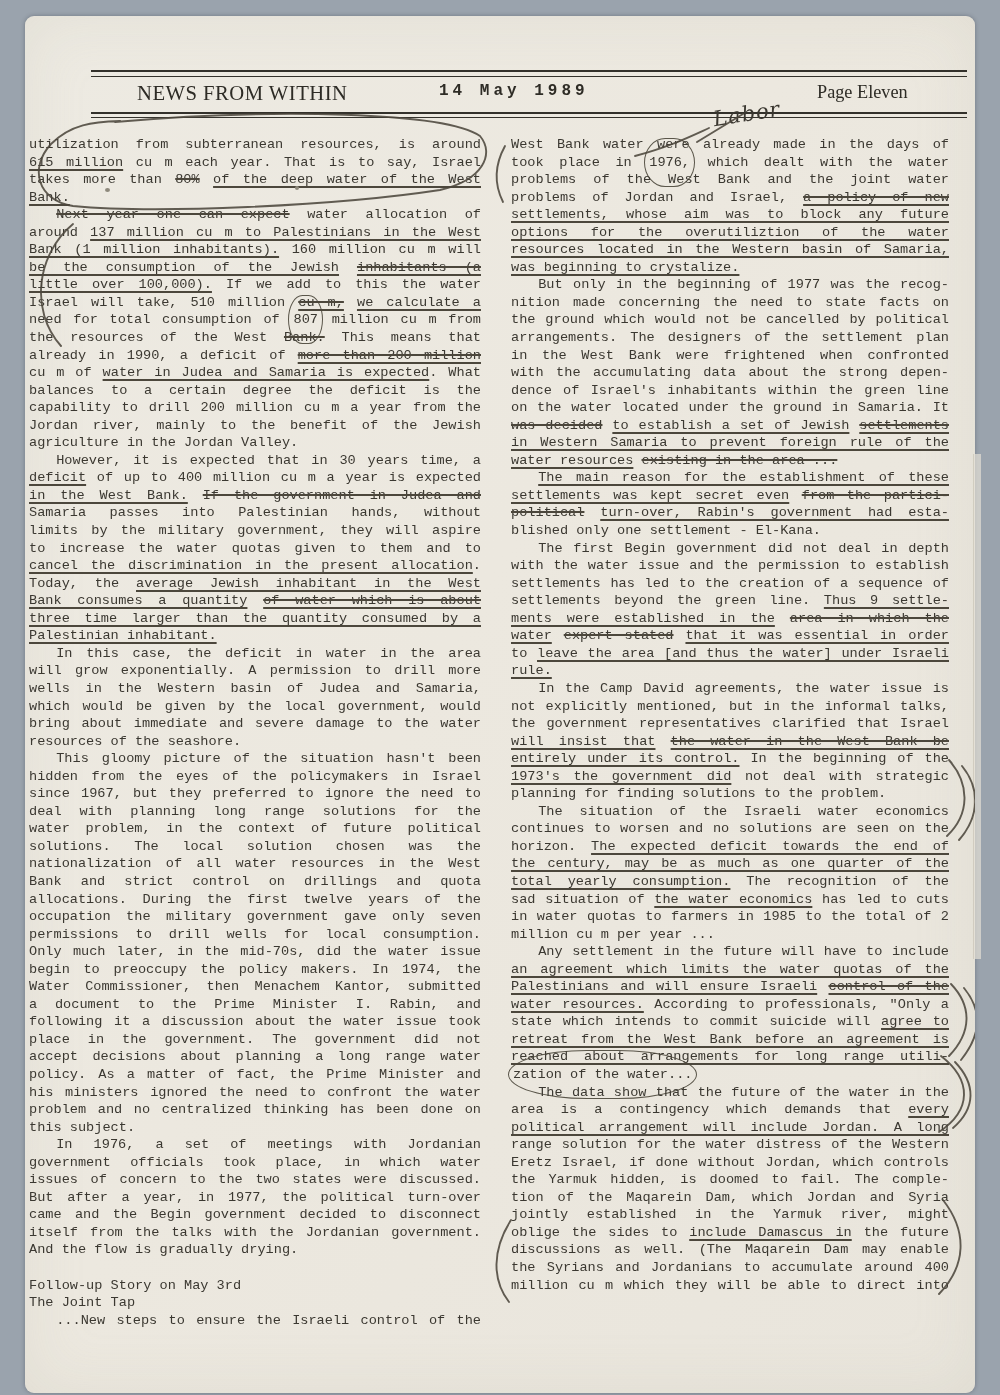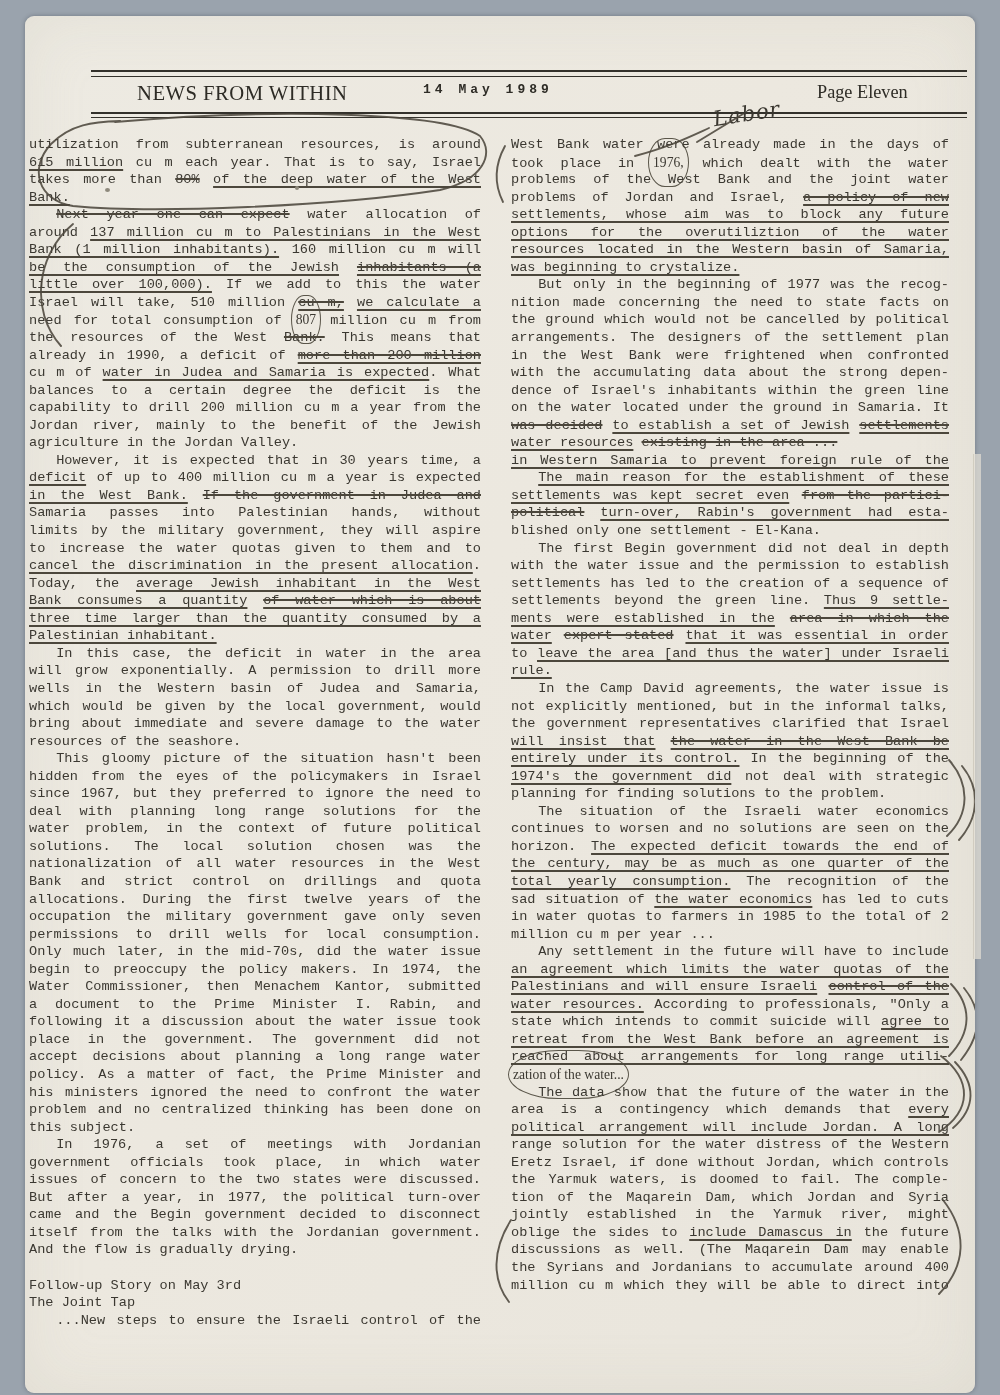--- a/index.html
+++ b/index.html
@@ -23,23 +23,23 @@
   .rule.t1{top:54px;}
   .rule.t2{top:60px;border-top-width:1.5px;}
   .rule.m1{top:96px;}
   .rule.m2{top:101px;border-top-width:1.5px;}
   .h-title{
     position:absolute;left:112px;top:64px;
     font-size:22px;letter-spacing:.5px;color:#2e2c26;
     transform:scaleX(.94);transform-origin:left;
   }
   .h-date{
-    position:absolute;left:398px;top:66px;
+    position:absolute;left:414px;top:66px;
     font-family:"Liberation Mono","DejaVu Sans Mono",monospace;
-    font-weight:bold;font-size:13px;letter-spacing:4px;color:#2e2c26;
+    font-weight:bold;font-size:16px;letter-spacing:4px;color:#2e2c26;
   }
   .h-page{
     position:absolute;left:792px;top:65px;
     font-size:19px;color:#2e2c26;transform:scaleX(.96);transform-origin:left;
   }
   .col{
     position:absolute;top:120px;
     font-family:"Liberation Mono","DejaVu Sans Mono",monospace;
     font-size:13.6px;line-height:17.55px;color:#3b3831;
   }
@@ -48,21 +48,21 @@
   .tl{
     height:17.55px;white-space:nowrap;
     text-align:justify;text-align-last:justify;
   }
   .tl.pend{text-align-last:left;}
   .tl.blank{height:17.55px;}
   
   .u{text-decoration:underline;text-decoration-color:#4c473c;text-decoration-thickness:1.5px;text-underline-offset:3px;}
   .s{text-decoration:line-through;text-decoration-color:#4c473c;text-decoration-thickness:1.5px;margin-top:29px;}
   .su{text-decoration:underline line-through;text-decoration-color:#4c473c;text-decoration-thickness:1.5px;text-underline-offset:3px;}
-  .c{border:1.6px solid rgba(74,70,58,.9);border-radius:50%/60%;padding:16px 4px;margin:0 -3px;font-family:Liberation Serif, serif;}
+  .c{border:1.6px solid rgba(74,70,58,.9);border-radius:50%/60%;padding:16px 4px;margin:0 -3px;}
   .overlay{position:absolute;left:0;top:0;width:950px;height:1362px;pointer-events:none;}
   .overlay path{fill:none;stroke:#4c473c;stroke-width:1.9;stroke-linecap:round;opacity:.88;}
   .handwriting{
     position:absolute;left:688px;top:86px;
     font-family:"DejaVu Serif","Liberation Serif",serif;font-style:italic;
     font-size:21px;color:#3a3730;transform:rotate(-9deg);letter-spacing:1px;
   }
   .speck{position:absolute;background:#8e897c;border-radius:50%;}
 </style>
 </head>
@@ -162,40 +162,40 @@
       <div class="tl pend"><span class="u">was beginning to crystalize.</span></div>
       <div class="tl">  But only in the beginning of 1977 was the recog-</div>
       <div class="tl">nition made concerning the need to state facts on</div>
       <div class="tl">the ground which would not be cancelled by political</div>
       <div class="tl">arrangements. The designers of the settlement plan</div>
       <div class="tl">in the West Bank were frightened when confronted</div>
       <div class="tl">with the accumulating data about the strong depen-</div>
       <div class="tl">dence of Israel's inhabitants within the green line</div>
       <div class="tl">on the water located under the ground in Samaria. It</div>
       <div class="tl"><span class="s">was decided</span> <span class="u">to establish a set of Jewish</span> <span class="su">settlements</span></div>
+      <div class="tl"><span class="u">in Western Samaria to prevent foreign rule of the</span></div>
       <div class="tl pend"><span class="u">water resources</span> <span class="s">existing in the area ...</span></div>
-      <div class="tl"><span class="u">in Western Samaria to prevent foreign rule of the</span></div>
       <div class="tl">  <span class="u">The main reason for the establishment of these</span></div>
       <div class="tl"><span class="u">settlements was kept secret even</span> <span class="s">from the partici-</span></div>
       <div class="tl"><span class="s">political</span> <span class="u">turn-over, Rabin's government had esta-</span></div>
       <div class="tl pend">blished only one settlement - El-Kana.</div>
       <div class="tl">  The first Begin government did not deal in depth</div>
       <div class="tl">with the water issue and the permission to establish</div>
       <div class="tl">settlements has led to the creation of a sequence of</div>
       <div class="tl">settlements beyond the green line. <span class="u">Thus 9 settle-</span></div>
       <div class="tl"><span class="u">ments were established in the</span> <span class="s">area in which the</span></div>
       <div class="tl"><span class="u">water</span> <span class="s">expert stated</span> <span class="u">that it was essential in order</span></div>
       <div class="tl">to <span class="u">leave the area [and thus the water] under Israeli</span></div>
       <div class="tl pend"><span class="u">rule.</span></div>
       <div class="tl">  In the Camp David agreements, the water issue is</div>
       <div class="tl">not explicitly mentioned, but in the informal talks,</div>
       <div class="tl">the government representatives clarified that Israel</div>
       <div class="tl"><span class="u">will insist that</span> <span class="su">the water in the West Bank be</span></div>
       <div class="tl"><span class="u">entirely under its control.</span> In the beginning of the</div>
-      <div class="tl"><span class="u">1974's the government did</span> not deal with strategic</div>
+      <div class="tl"><span class="u">1973's the government did</span> not deal with strategic</div>
       <div class="tl pend">planning for finding solutions to the problem.</div>
       <div class="tl">  The situation of the Israeli water economics</div>
       <div class="tl">continues to worsen and no solutions are seen on the</div>
       <div class="tl">horizon. <span class="u">The expected deficit towards the end of</span></div>
       <div class="tl"><span class="u">the century, may be as much as one quarter of the</span></div>
       <div class="tl"><span class="u">total yearly consumption.</span> The recognition of the</div>
       <div class="tl">sad situation of <span class="u">the water economics</span> has led to cuts</div>
       <div class="tl">in water quotas to farmers in 1985 to the total of 2</div>
       <div class="tl pend">million cu m per year ...</div>
       <div class="tl">  Any settlement in the future will have to include</div>
@@ -204,21 +204,21 @@
       <div class="tl"><span class="u">water resources.</span> According to professionals, "Only a</div>
       <div class="tl">state which intends to commit suicide will <span class="u">agree to</span></div>
       <div class="tl"><span class="u">retreat from the West Bank before an agreement is</span></div>
       <div class="tl"><span class="u">reached about arrangements for long range utili-</span></div>
       <div class="tl pend"><span class="c">zation of the water...</span></div>
       <div class="tl">  The data show that the future of the water in the</div>
       <div class="tl">area is a contingency which demands that <span class="u">every</span></div>
       <div class="tl"><span class="u">political arrangement will include Jordan. A long</span></div>
       <div class="tl">range solution for the water distress of the Western</div>
       <div class="tl">Eretz Israel, if done without Jordan, which controls</div>
-      <div class="tl">the Yarmuk waters, is doomed to fail. The comple-</div>
+      <div class="tl">the Yarmuk hidden, is doomed to fail. The comple-</div>
       <div class="tl">tion of the Maqarein Dam, which Jordan and Syria</div>
       <div class="tl">jointly established in the Yarmuk river, might</div>
       <div class="tl">oblige the sides to <span class="u">include Damascus in</span> the future</div>
       <div class="tl">discussions as well. (The Maqarein Dam may enable</div>
       <div class="tl">the Syrians and Jordanians to accumulate around 400</div>
       <div class="tl">million cu m which they will be able to direct into</div>
     </div>
 
   <div class="handwriting">Labor</div>
 

